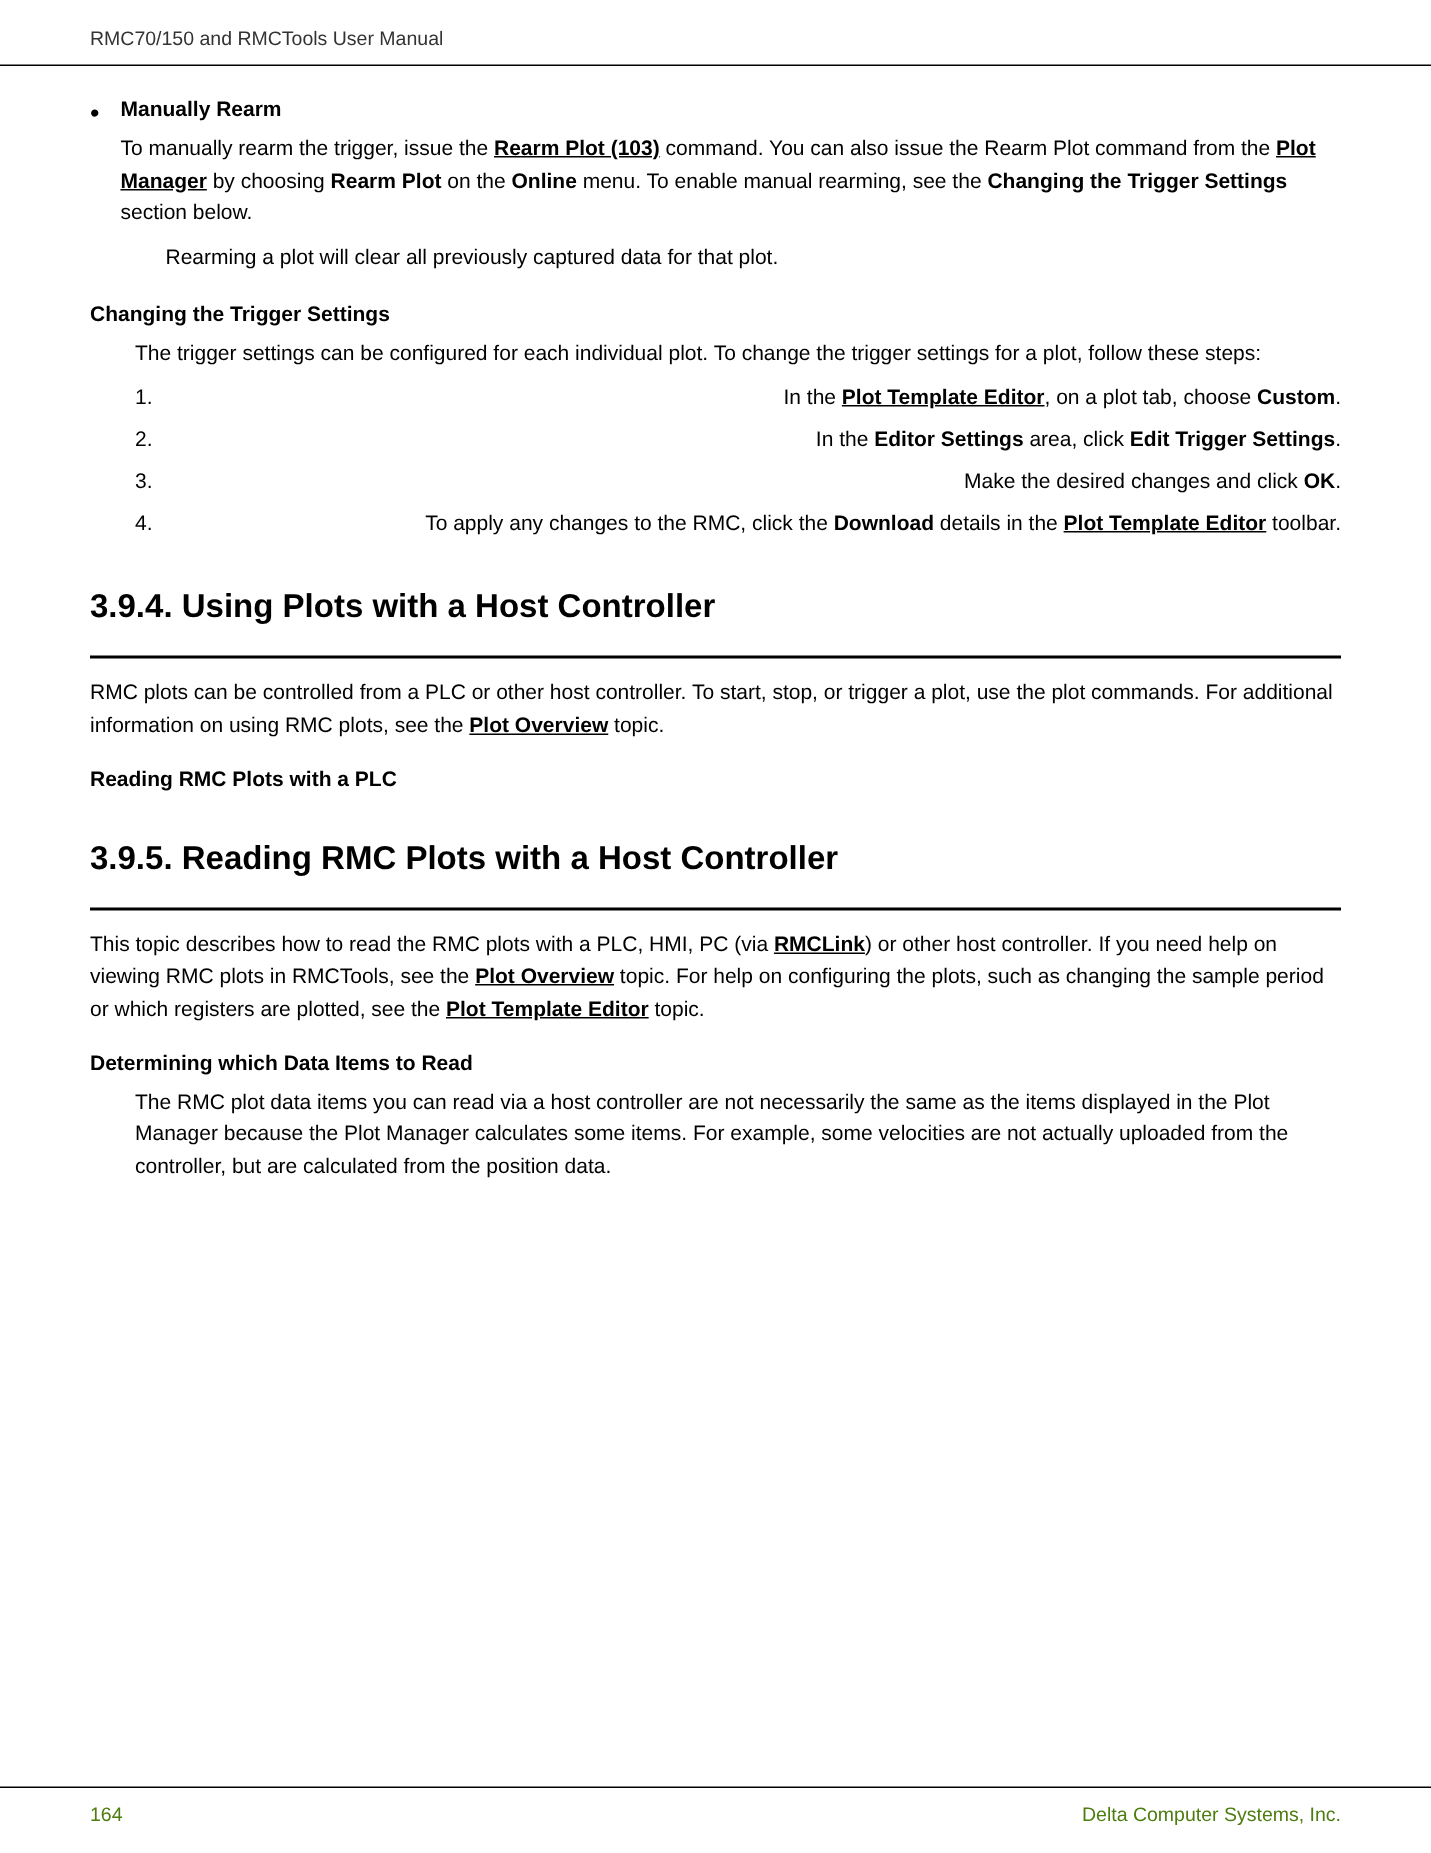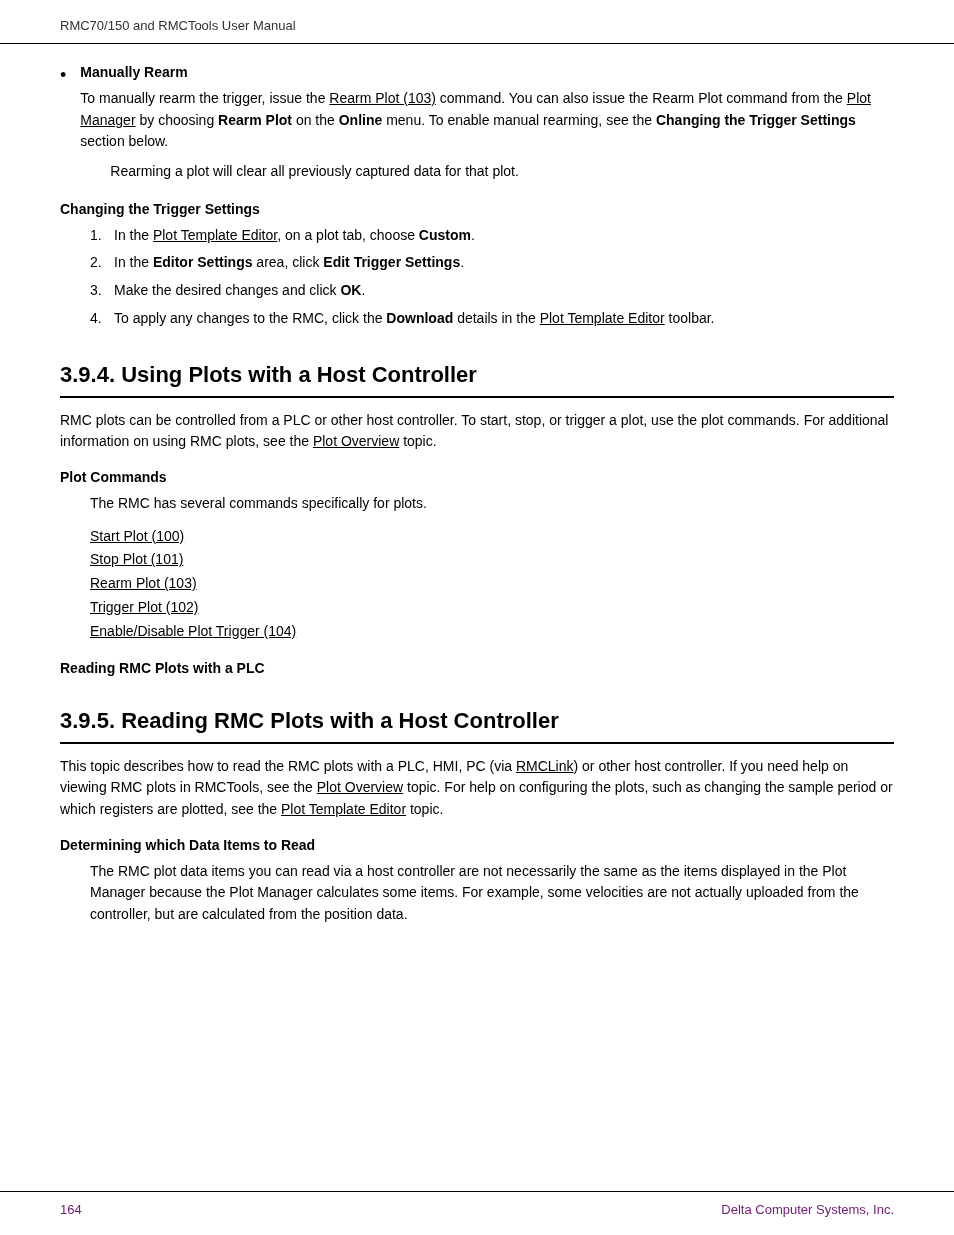--- a/index.html
+++ b/index.html
@@ -38,21 +38,21 @@
       flex: 1;
     }
 
     .footer {
       padding: 10px 60px 18px 60px;
       border-top: 1px solid #000;
       display: flex;
       justify-content: space-between;
       align-items: center;
       font-size: 13px;
-      color: #701a75;
+      color: #4d7c0f;
       margin-top: auto;
     }
 
     
     .bullet-section {
       margin-bottom: 18px;
     }
 
     .bullet-item {
       display: flex;
@@ -81,20 +81,21 @@
       font-size: 14px;
       line-height: 1.55;
       margin-left: 0;
       margin-bottom: 6px;
     }
 
     a, .link {
       color: #000;
       text-decoration: underline;
       cursor: pointer;
+      font-weight: bold;
     }
 
     
     .section-heading {
       font-weight: bold;
       font-size: 14px;
       margin-bottom: 8px;
       margin-top: 16px;
     }
 
@@ -118,28 +119,29 @@
       line-height: 1.55;
     }
 
     .numbered-index {
       min-width: 24px;
       font-size: 14px;
     }
 
     .numbered-text {
       flex: 1;
+      text-align: right;
     }
 
     
     .h2-section {
       margin-top: 32px;
       margin-bottom: 12px;
       border-bottom: 2px solid #000;
-      padding-bottom: 4px;
+      padding-bottom: 16px;
     }
 
     .h2-title {
       font-size: 22px;
       font-weight: bold;
       font-family: Arial, sans-serif;
       padding-bottom: 4px;
     }
 
     .section-intro {
@@ -196,20 +198,21 @@
           <div class="bullet-body">
             <span>To manually rearm the trigger, issue the </span><a>Rearm Plot (103)</a><span> command. You can also issue the Rearm Plot command from the </span><a>Plot Manager</a><span> by choosing </span><strong>Rearm Plot</strong><span> on the </span><strong>Online</strong><span> menu. To enable manual rearming, see the </span><strong>Changing the Trigger Settings</strong><span> section below.</span>
           </div>
           <div class="rearming-note">Rearming a plot will clear all previously captured data for that plot.</div>
         </div>
       </div>
     </div>
 
     <div>
       <div class="section-heading">Changing the Trigger Settings</div>
+      <div class="section-body">The trigger settings can be configured for each individual plot. To change the trigger settings for a plot, follow these steps:</div>
       <div class="numbered-list">
 
         <div class="numbered-item">
           <span class="numbered-index">1.</span>
           <span class="numbered-text">
             <span>In the </span><a>Plot Template Editor</a><span>, on a plot tab, choose </span><strong>Custom</strong><span>.</span>
           </span>
         </div>
 
         <div class="numbered-item">
@@ -237,31 +240,20 @@
     </div>
 
     <div class="h2-section">
       <div class="h2-title">3.9.4. Using Plots with a Host Controller</div>
     </div>
 
     <div class="section-intro">
       <span>RMC plots can be controlled from a PLC or other host controller. To start, stop, or trigger a plot, use the plot commands. For additional information on using RMC plots, see the </span><a>Plot Overview</a><span> topic.</span>
     </div>
 
-    <div>
-      <div class="section-heading">Plot Commands</div>
-      <div class="subsection-body">The RMC has several commands specifically for plots.</div>
-      <div class="link-list">
-        <a class="link-list-item">Start Plot (100)</a>
-        <a class="link-list-item">Stop Plot (101)</a>
-        <a class="link-list-item">Rearm Plot (103)</a>
-        <a class="link-list-item">Trigger Plot (102)</a>
-        <a class="link-list-item">Enable/Disable Plot Trigger (104)</a>
-      </div>
-    </div>
 
     <div>
       <div class="section-heading">Reading RMC Plots with a PLC</div>
     </div>
 
     <div class="h2-section">
       <div class="h2-title">3.9.5. Reading RMC Plots with a Host Controller</div>
     </div>
 
     <div class="section-intro">

